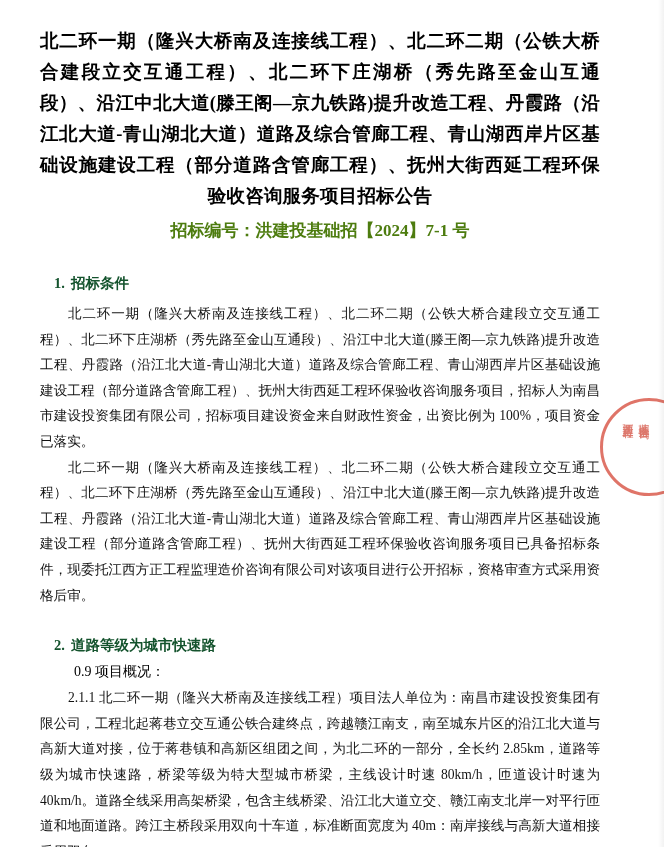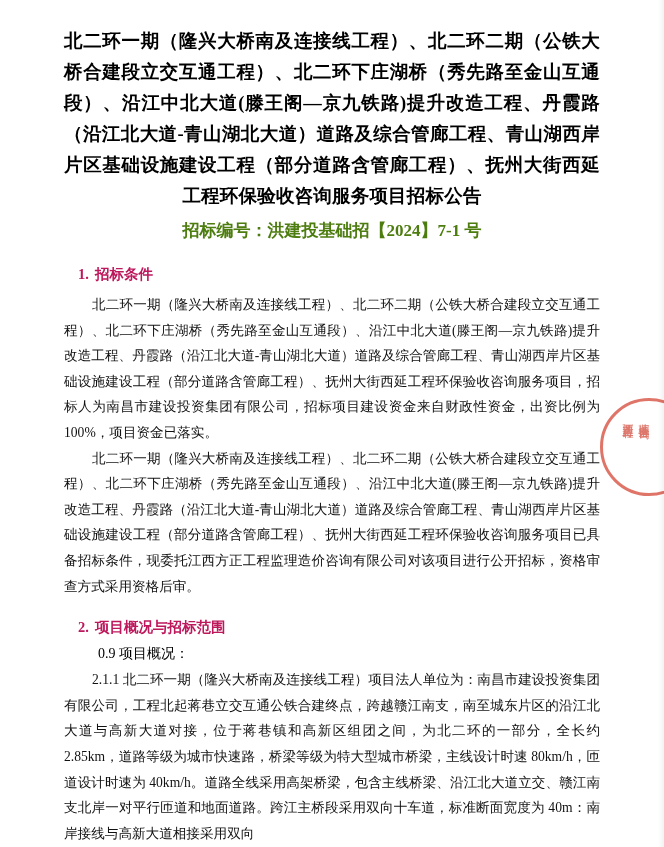--- a/index.html
+++ b/index.html
@@ -13,21 +13,21 @@
     font-family: "Liberation Serif", "DejaVu Serif", serif;
     color: #1a1a1a;
     overflow: hidden;
     position: relative;
   }
   .page {
     position: relative;
     width: 664px;
     height: 847px;
     box-sizing: border-box;
-    padding: 26px 64px 0 64px;
+    padding: 26px 64px 0 40px;
   }
   .doc-title {
     font-size: 18.5px;
     font-weight: bold;
     line-height: 31px;
     text-align: justify;
     text-align-last: center;
     letter-spacing: 0.2px;
     margin: 0 0 2px 0;
     color: #000;
@@ -36,23 +36,23 @@
     font-size: 17px;
     font-weight: bold;
     text-align: center;
     line-height: 30px;
     margin: 4px 0 12px 0;
     color: #4d7c0f;
   }
   .section-heading {
     font-size: 14.5px;
     font-weight: bold;
-    margin: 19px 0 8px 0;
+    margin: 28px 0 8px 0;
     padding-left: 14px;
-    color: #be185d;
+    color: #14532d;
   }
   .section-heading .num {
     margin-right: 6px;
   }
   .sub-heading {
     font-size: 14px;
     margin: 8px 0 4px 0;
     padding-left: 34px;
     color: #000;
   }
@@ -135,21 +135,21 @@
   <div class="doc-subtitle">招标编号：洪建投基础招【2024】7-1 号</div>
 
   <div class="section-heading">
     <span class="num">1.</span><span>招标条件</span>
   </div>
 
   <p class="body-text">北二环一期（隆兴大桥南及连接线工程）、北二环二期（公铁大桥合建段立交互通工程）、北二环下庄湖桥（秀先路至金山互通段）、沿江中北大道(滕王阁—京九铁路)提升改造工程、丹霞路（沿江北大道-青山湖北大道）道路及综合管廊工程、青山湖西岸片区基础设施建设工程（部分道路含管廊工程）、抚州大街西延工程环保验收咨询服务项目，招标人为南昌市建设投资集团有限公司，招标项目建设资金来自财政性资金，出资比例为 100%，项目资金已落实。</p>
   <p class="body-text">北二环一期（隆兴大桥南及连接线工程）、北二环二期（公铁大桥合建段立交互通工程）、北二环下庄湖桥（秀先路至金山互通段）、沿江中北大道(滕王阁—京九铁路)提升改造工程、丹霞路（沿江北大道-青山湖北大道）道路及综合管廊工程、青山湖西岸片区基础设施建设工程（部分道路含管廊工程）、抚州大街西延工程环保验收咨询服务项目已具备招标条件，现委托江西方正工程监理造价咨询有限公司对该项目进行公开招标，资格审查方式采用资格后审。</p>
 
   <div class="section-heading">
-    <span class="num">2.</span><span>项目概况与招标范围</span>
+    <span class="num">2.</span><span>道路等级为城市快速路</span>
   </div>
 
   <div class="sub-heading">0.9 项目概况：</div>
 
   <p class="body-text">2.1.1 北二环一期（隆兴大桥南及连接线工程）项目法人单位为：南昌市建设投资集团有限公司，工程北起蒋巷立交互通公铁合建终点，跨越赣江南支，南至城东片区的沿江北大道与高新大道对接，位于蒋巷镇和高新区组团之间，为北二环的一部分，全长约 2.85km，道路等级为城市快速路，桥梁等级为特大型城市桥梁，主线设计时速 80km/h，匝道设计时速为 40km/h。道路全线采用高架桥梁，包含主线桥梁、沿江北大道立交、赣江南支北岸一对平行匝道和地面道路。跨江主桥段采用双向十车道，标准断面宽度为 40m：南岸接线与高新大道相接采用双向</p>
 
   <div class="stamp">
     <div class="stamp-inner"></div>
     <div class="stamp-text">江西方正工程</div>
     <div class="stamp-text2">监理造价咨询</div>

